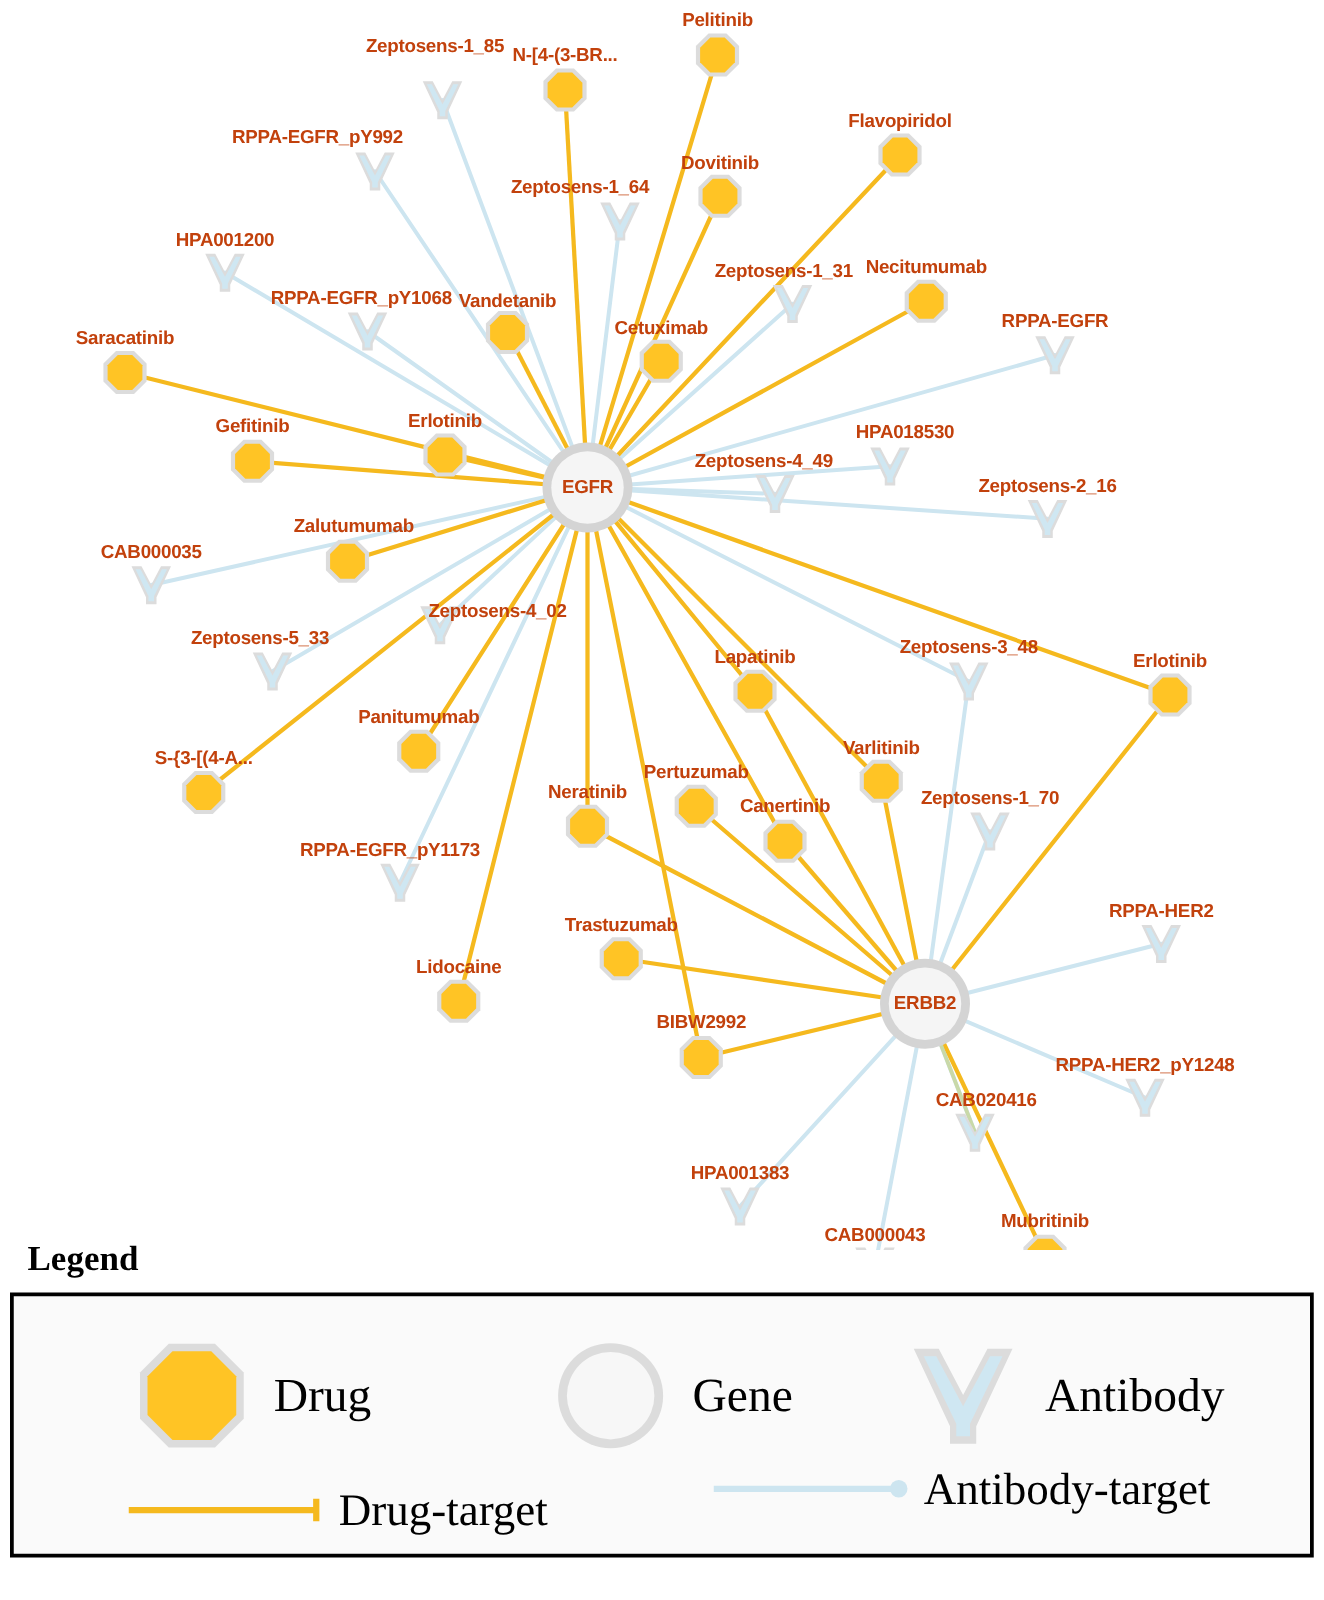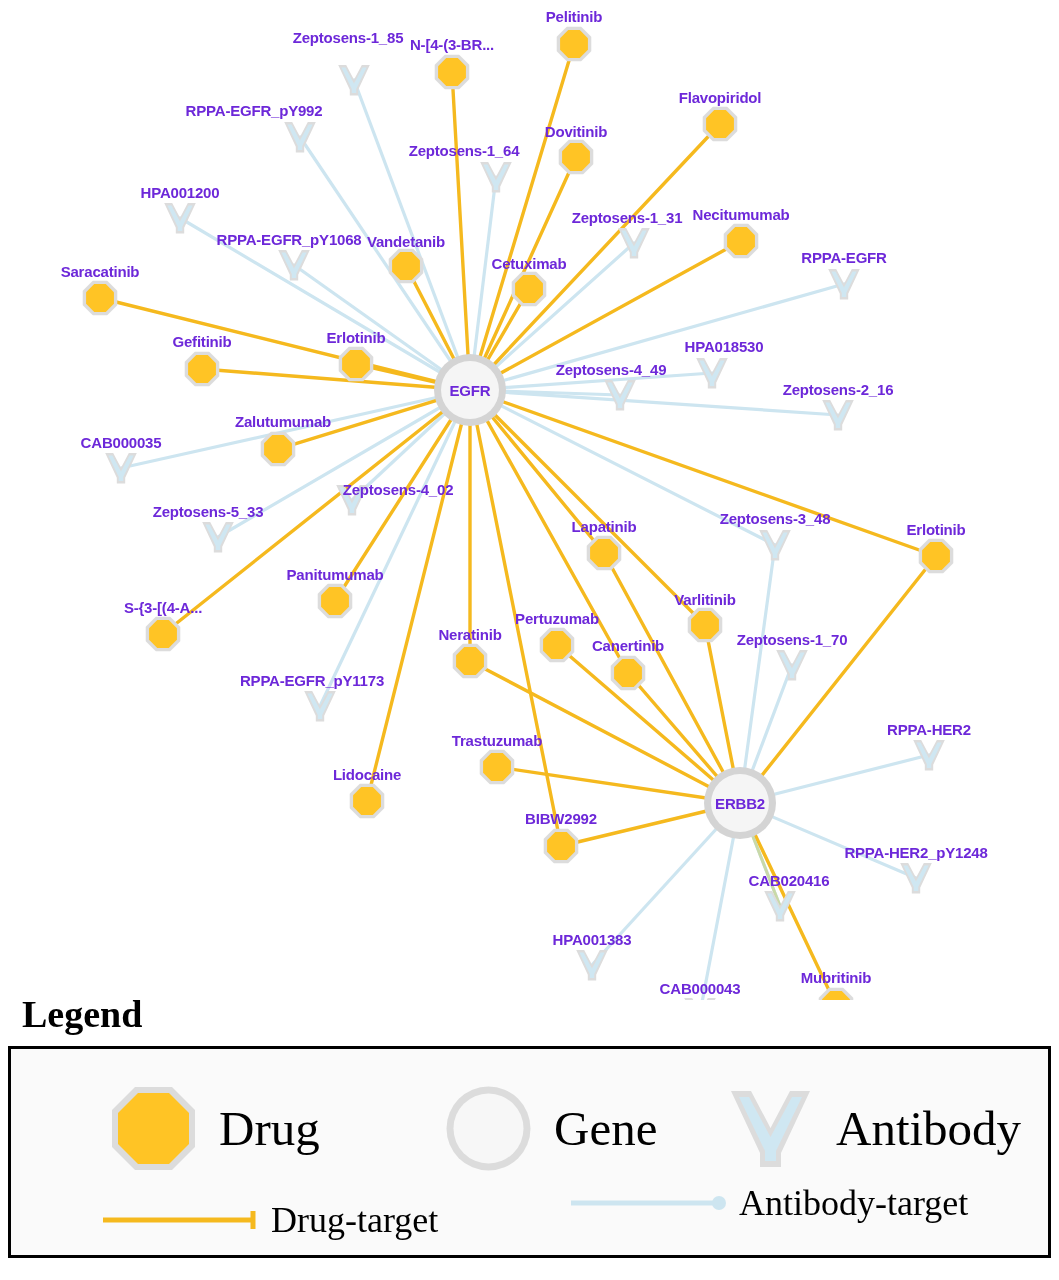--- a/index.html
+++ b/index.html
@@ -19,53 +19,53 @@
     left: 0;
     top: 0;
     width: 1059px;
     height: 1000px;
   }
   .node-label {
     position: absolute;
     font-family: "Liberation Sans", sans-serif;
     font-size: 15px;
     font-weight: bold;
-    color: #6d28d9;
+    color: #c2410c;
     white-space: nowrap;
     transform: translate(-50%, -50%);
     letter-spacing: -0.2px;
   }
   .legend-wrap {
     position: absolute;
     left: 8px;
     top: 992px;
     width: 1043px;
   }
   .legend-title {
     font-family: "Liberation Serif", serif;
-    font-size: 38px;
+    font-size: 28px;
     font-weight: bold;
     color: #000;
     margin: 0 0 10px 14px;
   }
   .legend-box {
     border: 3px solid #000;
     background: #fafafa;
     height: 212px;
     position: relative;
     box-sizing: border-box;
   }
   .legend-item {
     position: absolute;
     display: flex;
     align-items: center;
   }
   .legend-text {
     font-family: "Liberation Serif", serif;
-    font-size: 49px;
+    font-size: 38px;
     color: #000;
     margin-left: 18px;
   }
   .legend-text-small {
     font-family: "Liberation Serif", serif;
     font-size: 36px;
     color: #000;
     margin-left: 10px;
   }
 </style>

